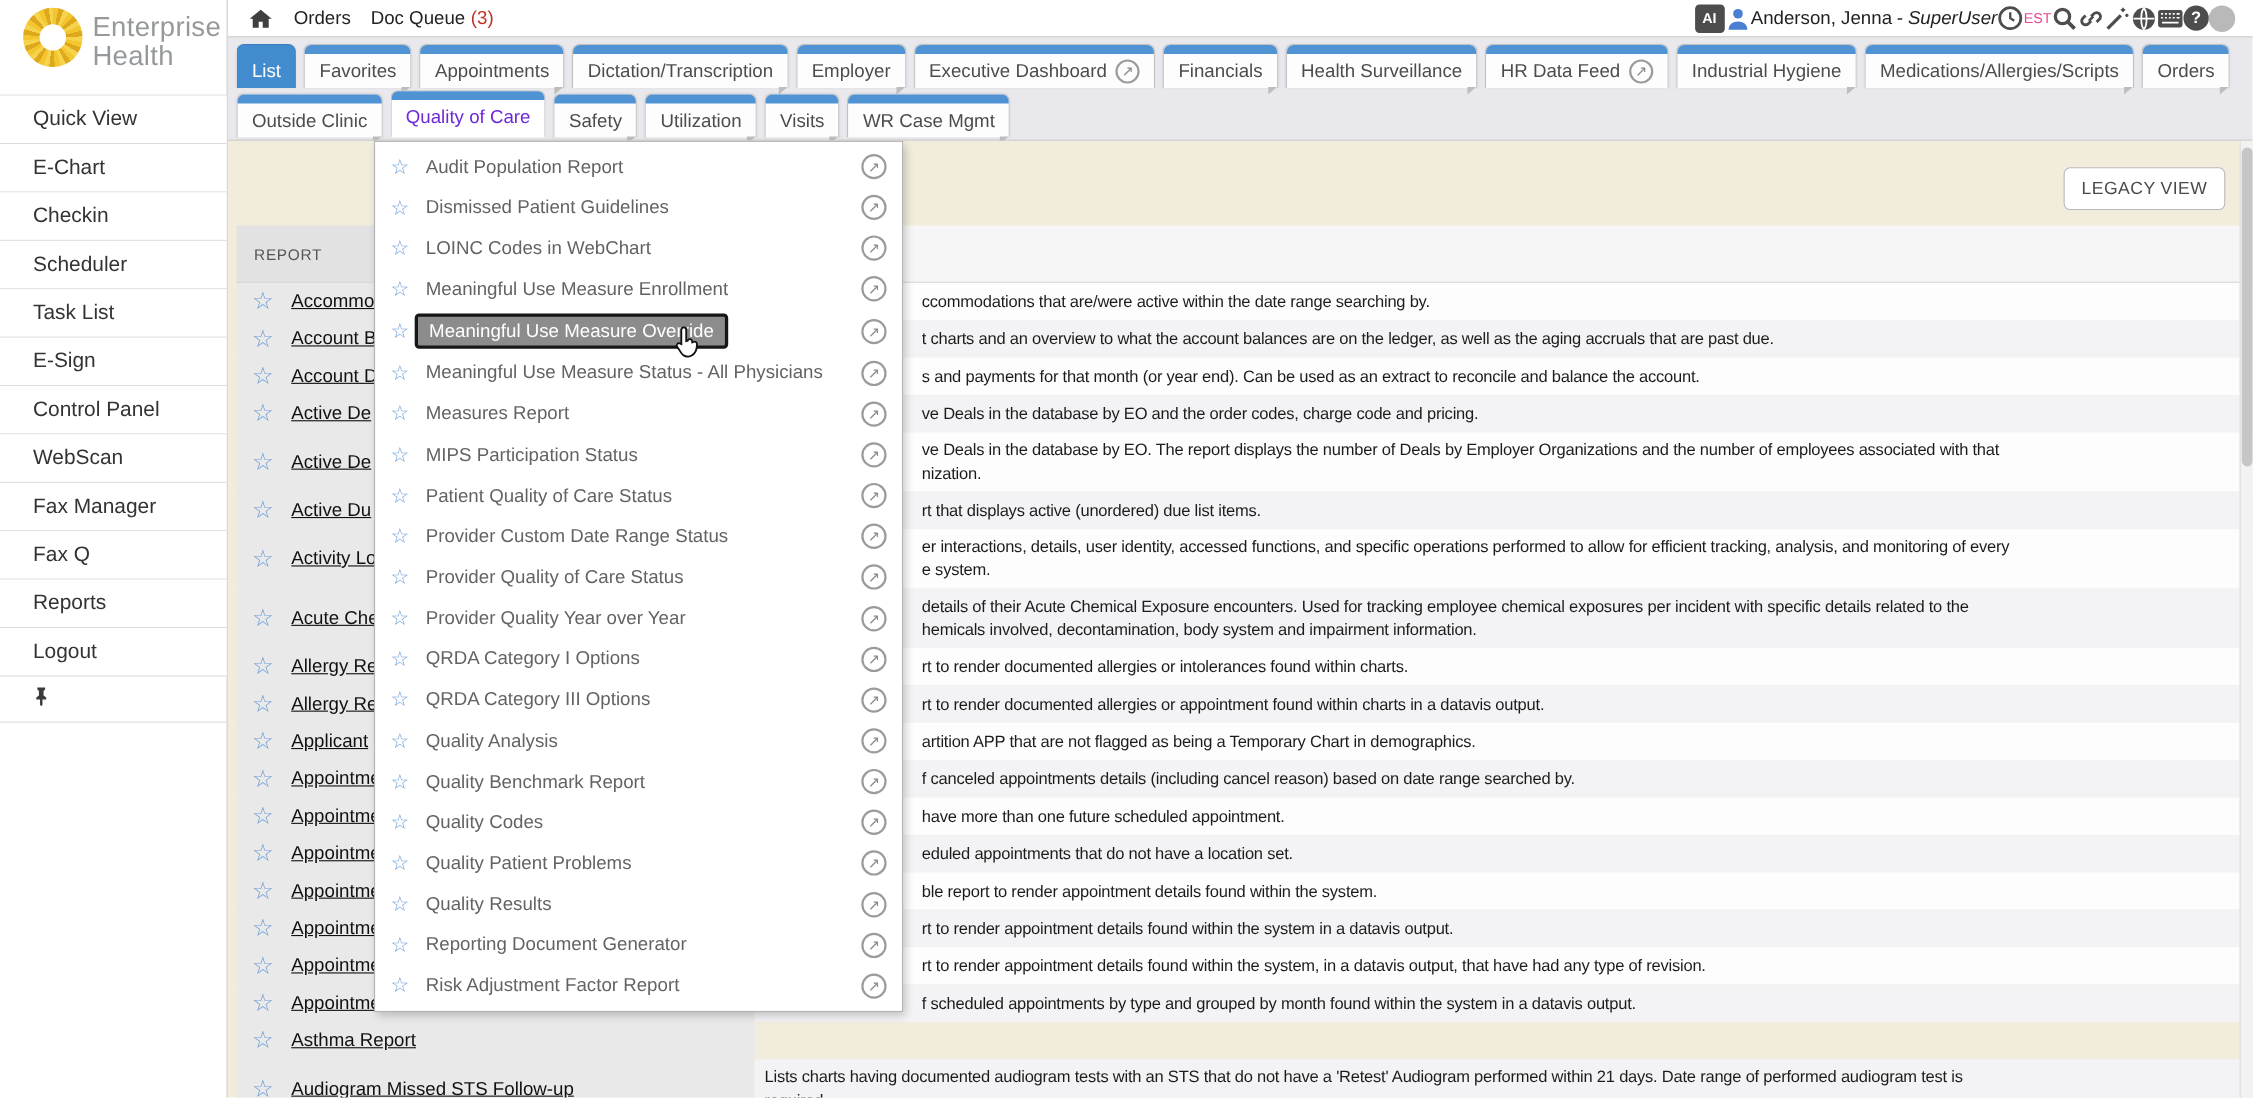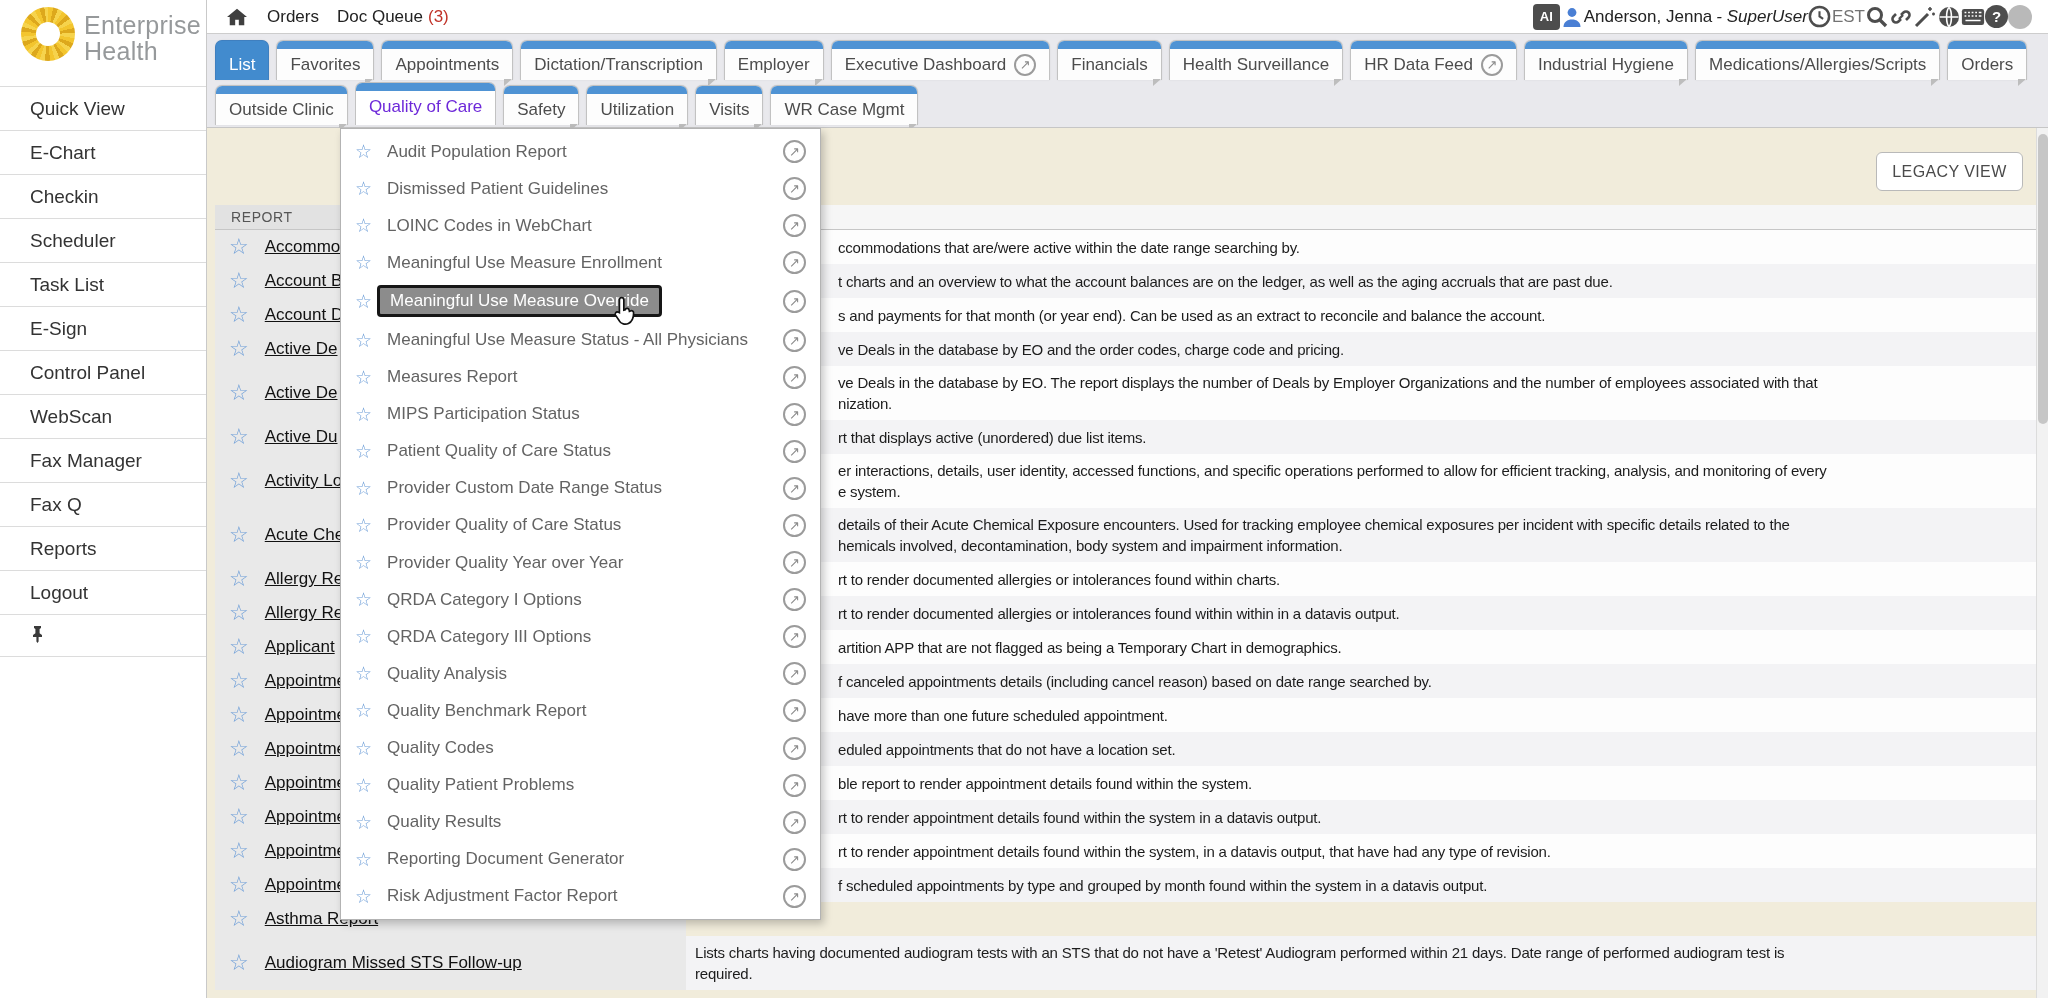--- a/index.html
+++ b/index.html
@@ -27,21 +27,21 @@
   .topbar { position:absolute; left:207px; top:0; right:0; height:33px; background:#fff;
       display:flex; align-items:center; }
   .crumbs { display:flex; align-items:center; gap:18px; padding-left:18px; }
   .crumb { font-size:17px; color:#222; cursor:pointer; }
   .dq-count { color:#c03228; margin-left:5px; }
   .user-cluster { margin-left:auto; display:flex; align-items:center; padding-right:16px; }
   .ai-badge { width:27px; height:26px; border-radius:4px; background:#4d4d4d; color:#fff;
       font-size:13px; font-weight:bold; display:flex; align-items:center; justify-content:center; }
   .user-name { font-size:17px; color:#222; }
   .user-role { font-size:17px; color:#222; font-style:italic; margin-left:4px; }
-  .tz { font-size:17px; color:#737373; }
+  .tz { font-size:13px; color:#ec4899; }
   .tb-icon { width:24px; height:24px; display:flex; align-items:center; justify-content:center; cursor:pointer; }
   .help-circle { width:23px; height:23px; border-radius:50%; background:#4d4d4d; color:#fff;
       font-size:15px; font-weight:bold; display:flex; align-items:center; justify-content:center; cursor:pointer; }
   .avatar-circle { width:24px; height:24px; border-radius:50%; background:#b9b9b9; cursor:pointer; }
 
   
   .tabband { position:absolute; left:207px; top:33px; right:0; height:95px; background:#e9e9ed;
       border-top:1px solid #cdcdcd; border-bottom:1px solid #c6c6c6; }
   .tabrow { position:absolute; left:8px; display:flex; align-items:flex-end; }
   .tabrow.r1 { top:6px; }
@@ -63,21 +63,21 @@
       font-size:13px; display:flex; align-items:center; justify-content:center; }
 
   
   .content { position:absolute; left:207px; top:128px; right:0; bottom:0; background:#f1ecdb; }
   .legacy-btn { position:absolute; left:1876px; top:152px; width:147px; height:39px; background:#fff;
       border:1px solid #b9b9b9; border-radius:6px; font-size:16px; color:#4a4a4a;
       letter-spacing:.4px; cursor:pointer; font-family:"Liberation Sans", sans-serif; }
 
   
   .rtable { position:absolute; left:215px; top:205px; right:0; }
-  .thead { display:flex; height:25px; border-bottom:1px solid #c6c6c6; }
+  .thead { display:flex; height:52px; border-bottom:1px solid #c6c6c6; }
   .th-report { width:471px; background:#e2e2e2; font-size:14px; letter-spacing:.6px; color:#555;
       display:flex; align-items:center; padding-left:16px; }
   .th-desc { flex:1; background:#f6f6f6; }
   .trow { display:flex; }
   .td-name { width:471px; background:#e9e9e9; display:flex; align-items:center;
       padding-left:14px; overflow:hidden; flex-shrink:0; }
   .td-name .star { font-size:22px; color:#6f9fd8; margin-right:16px; flex-shrink:0; }
   .td-name a { font-size:17px; color:#111; text-decoration:underline; white-space:nowrap; cursor:pointer; }
   .td-desc { flex:1; font-size:15px; color:#1c1c1c; letter-spacing:-0.2px; padding-left:9px; }
   .td-desc.covered { padding-left:152px; }
@@ -416,21 +416,21 @@
           <div class="td-desc covered" style="background: rgb(253, 253, 253);">
             <div class="dline">rt to render documented allergies or intolerances found within charts.</div>
           </div>
         </div>
         <div class="trow row-h34" style="height: 34px;">
           <div class="td-name">
             <span class="star">☆</span>
             <a>Allergy Re</a>
           </div>
           <div class="td-desc covered" style="background: rgb(243, 243, 245);">
-            <div class="dline">rt to render documented allergies or intolerances found within within in a datavis output.</div>
+            <div class="dline">rt to render documented allergies or appointment found within charts in a datavis output.</div>
           </div>
         </div>
         <div class="trow row-h34" style="height: 34px;">
           <div class="td-name">
             <span class="star">☆</span>
             <a>Applicant</a>
           </div>
           <div class="td-desc covered" style="background: rgb(253, 253, 253);">
             <div class="dline">artition APP that are not flagged as being a Temporary Chart in demographics.</div>
           </div>

